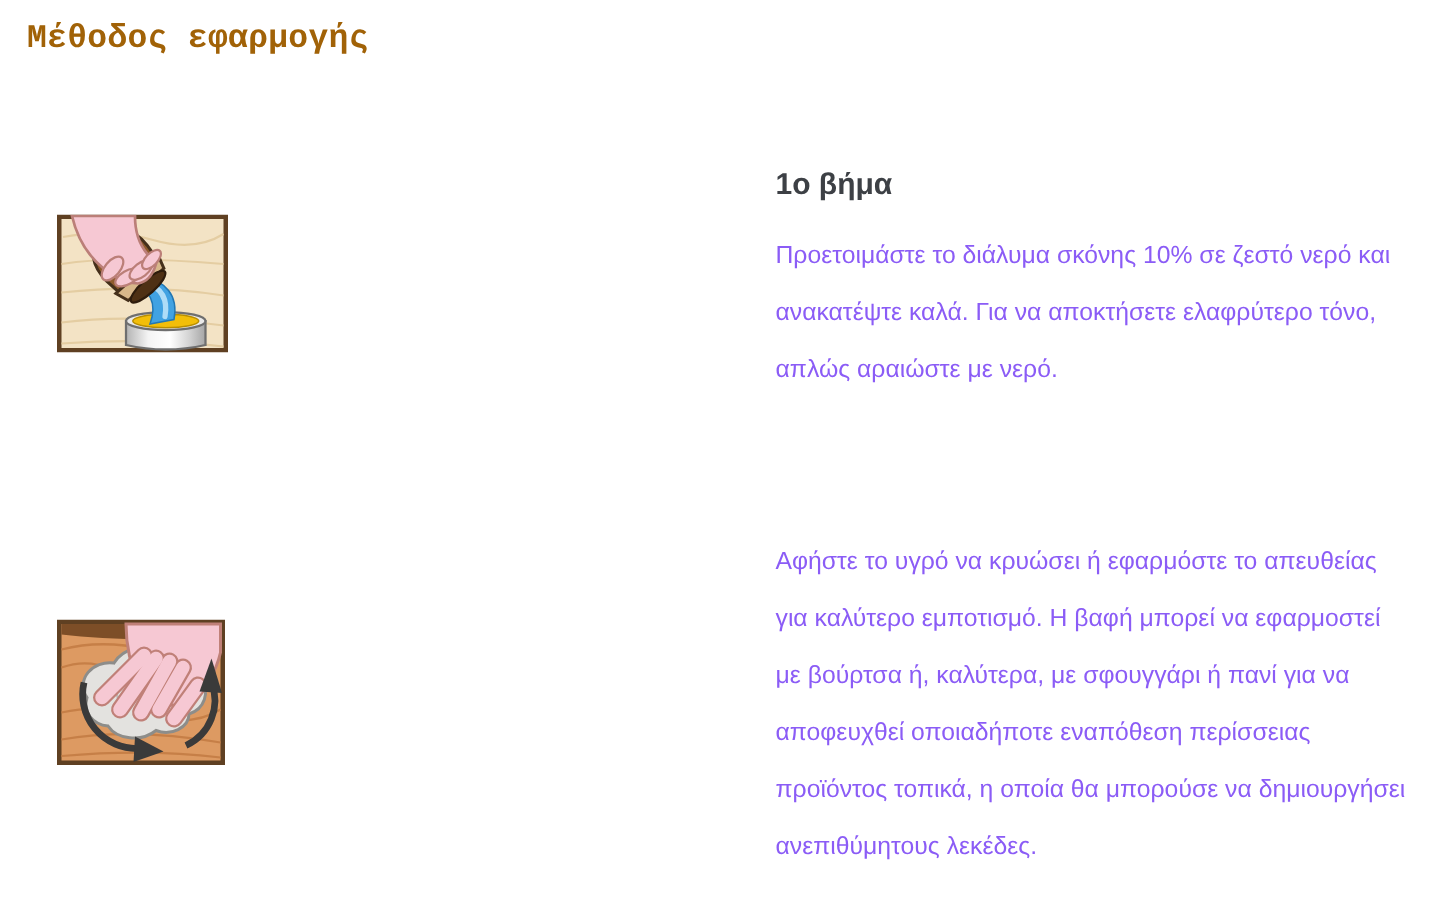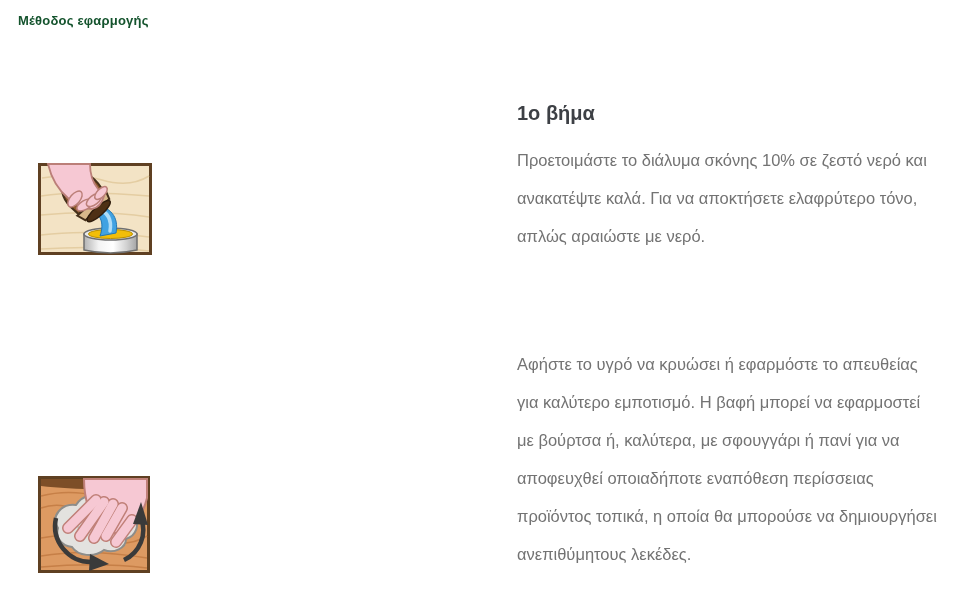--- a/index.html
+++ b/index.html
@@ -7,28 +7,29 @@
     width: 959px; height: 606px;
     background: #ffffff;
     font-family: "Liberation Sans", sans-serif;
     box-sizing: border-box;
     padding: 13px 0 0 18px;
     overflow: hidden;
     color: #3d4045;
   }
   .page-title {
     margin: 0;
-    font-size: 13px;
+    font-size: 22px;
     font-weight: 700;
-    color: #14532d;
+    color: #a16207;
     letter-spacing: 0.2px;
+    font-family: Liberation Mono, monospace;
   }
   .step-row {
     display: flex;
-    align-items: flex-end;
+    align-items: center;
     margin-top: 74px;
   }
   .figure-col {
     flex: 0 0 auto;
     width: 499px;
     box-sizing: border-box;
     padding-left: 20px;
   }
   .figure-col svg { display: block; }
   .text-col {
@@ -38,21 +39,21 @@
   .step-heading {
     margin: 0;
     font-size: 20px;
     font-weight: 700;
     color: #3d4045;
   }
   .step-body {
     margin: 16px 0 0 0;
     font-size: 16.5px;
     line-height: 38px;
-    color: #737373;
+    color: #8b5cf6;
   }
 </style>
 </head>
 <body>
 
 <main>
 
   <h2 class="page-title">Μέθοδος εφαρμογής</h2>
 
   <section class="step-row">

